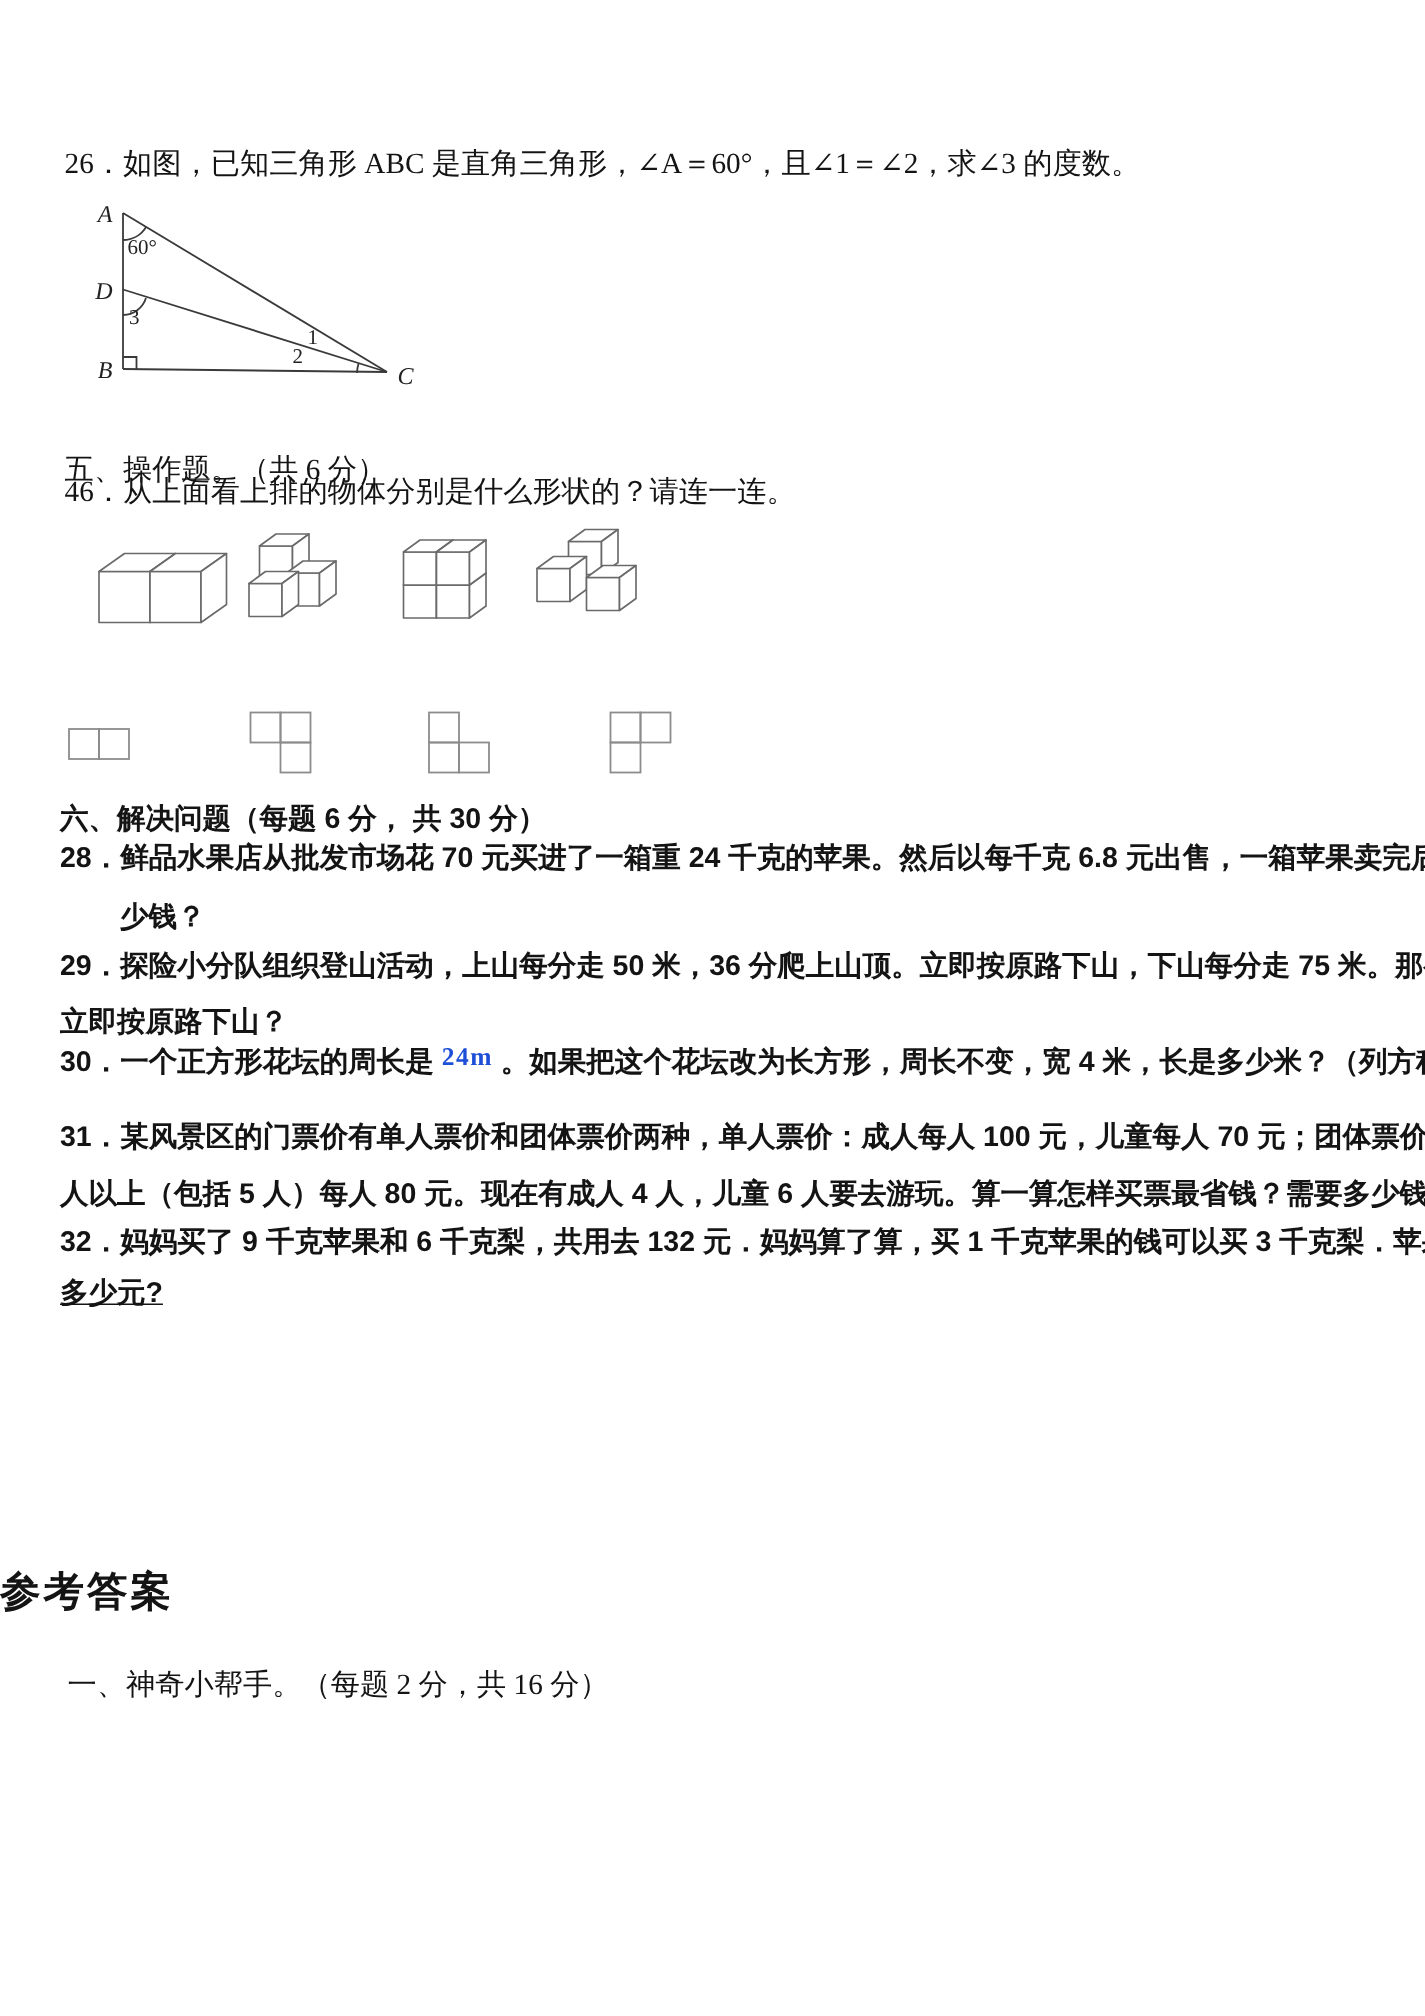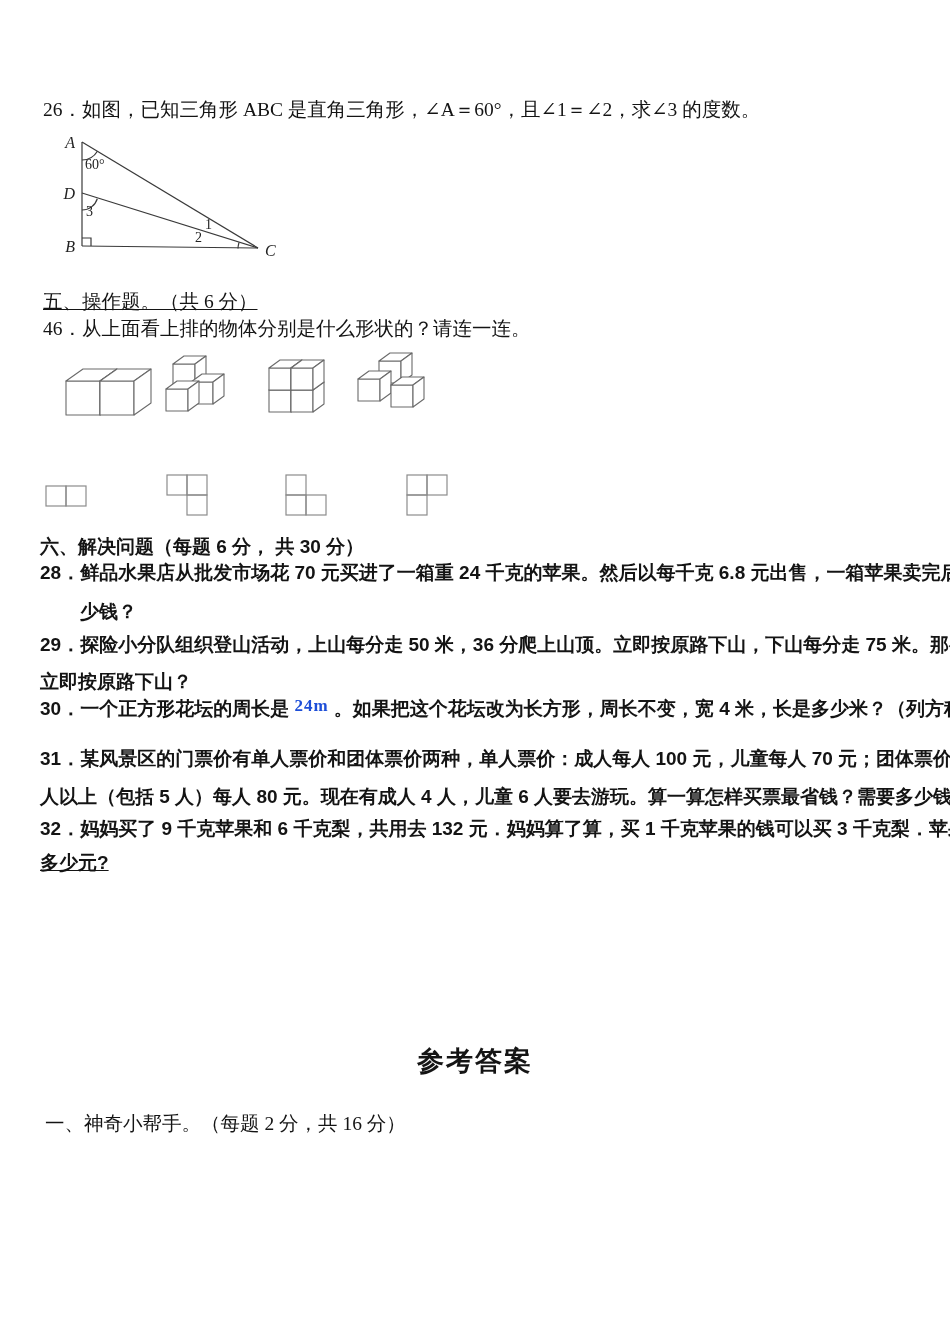--- a/index.html
+++ b/index.html
@@ -5,21 +5,21 @@
   html,body{margin:0;padding:0;}
   body{
     width:950px;height:1344px;background:#ffffff;position:relative;
     font-family:"Liberation Serif","DejaVu Serif",serif;color:#141414;
     overflow:hidden;
   }
   .line{position:absolute;white-space:nowrap;line-height:1.25;}
   .serif{font-family:"Liberation Serif","DejaVu Serif",serif;font-size:19.5px;}
   .hei{font-family:"Liberation Sans","DejaVu Sans",sans-serif;font-weight:600;font-size:19px;text-align:center;}
   .answers-title{
-    position:absolute;left:0;width:950px;text-align:center;
+    position:absolute;left:0;width:950px;
     font-family:Liberation Mono, monospace;
     font-weight:700;font-size:27px;letter-spacing:2px;
   }
   .measure{
     font-family:"Liberation Serif","DejaVu Serif",serif;
     color:#1d4ed8;font-size:17px;position:relative;top:-4px;letter-spacing:1px;
   }
   svg{position:absolute;overflow:visible;}
   .tri-stroke{stroke:#3a3a3a;stroke-width:1.2;fill:none;}
   .tri-label{font-family:"Liberation Serif","DejaVu Serif",serif;font-size:16px;font-style:italic;fill:#222;}
@@ -48,21 +48,21 @@
   <text class="tri-label" x="30" y="20" text-anchor="end">A</text>
   <text class="tri-num" x="40" y="41">60°</text>
   <text class="tri-label" x="30" y="71" text-anchor="end">D</text>
   <text class="tri-num" x="41" y="88">3</text>
   <text class="tri-label" x="30" y="124" text-anchor="end">B</text>
   <text class="tri-label" x="220" y="128">C</text>
   <text class="tri-num" x="160" y="101">1</text>
   <text class="tri-num" x="150" y="114">2</text>
 </svg>
 
-<div class="line serif" style="left:43px;top:290px;text-decoration:underline;">五、操作题。（共 6 分）</div>
+<div class="line serif" style="left:43px;top:302px;">五、操作题。（共 6 分）</div>
 <div class="line serif" style="left:43px;top:317px;">46．从上面看上排的物体分别是什么形状的？请连一连。</div>
 
 <svg style="left:64px;top:350px;" width="92" height="70" viewBox="0 0 92 70">
   <g>
     <rect class="cube-face" x="2" y="31" width="34" height="34"></rect>
     <polygon class="cube-face" points="2,31 19,19 53,19 36,31"></polygon>
     <polygon class="cube-face" points="36,31 53,19 53,53 36,65"></polygon>
   </g>
   <g>
     <rect class="cube-face" x="36" y="31" width="34" height="34"></rect>

